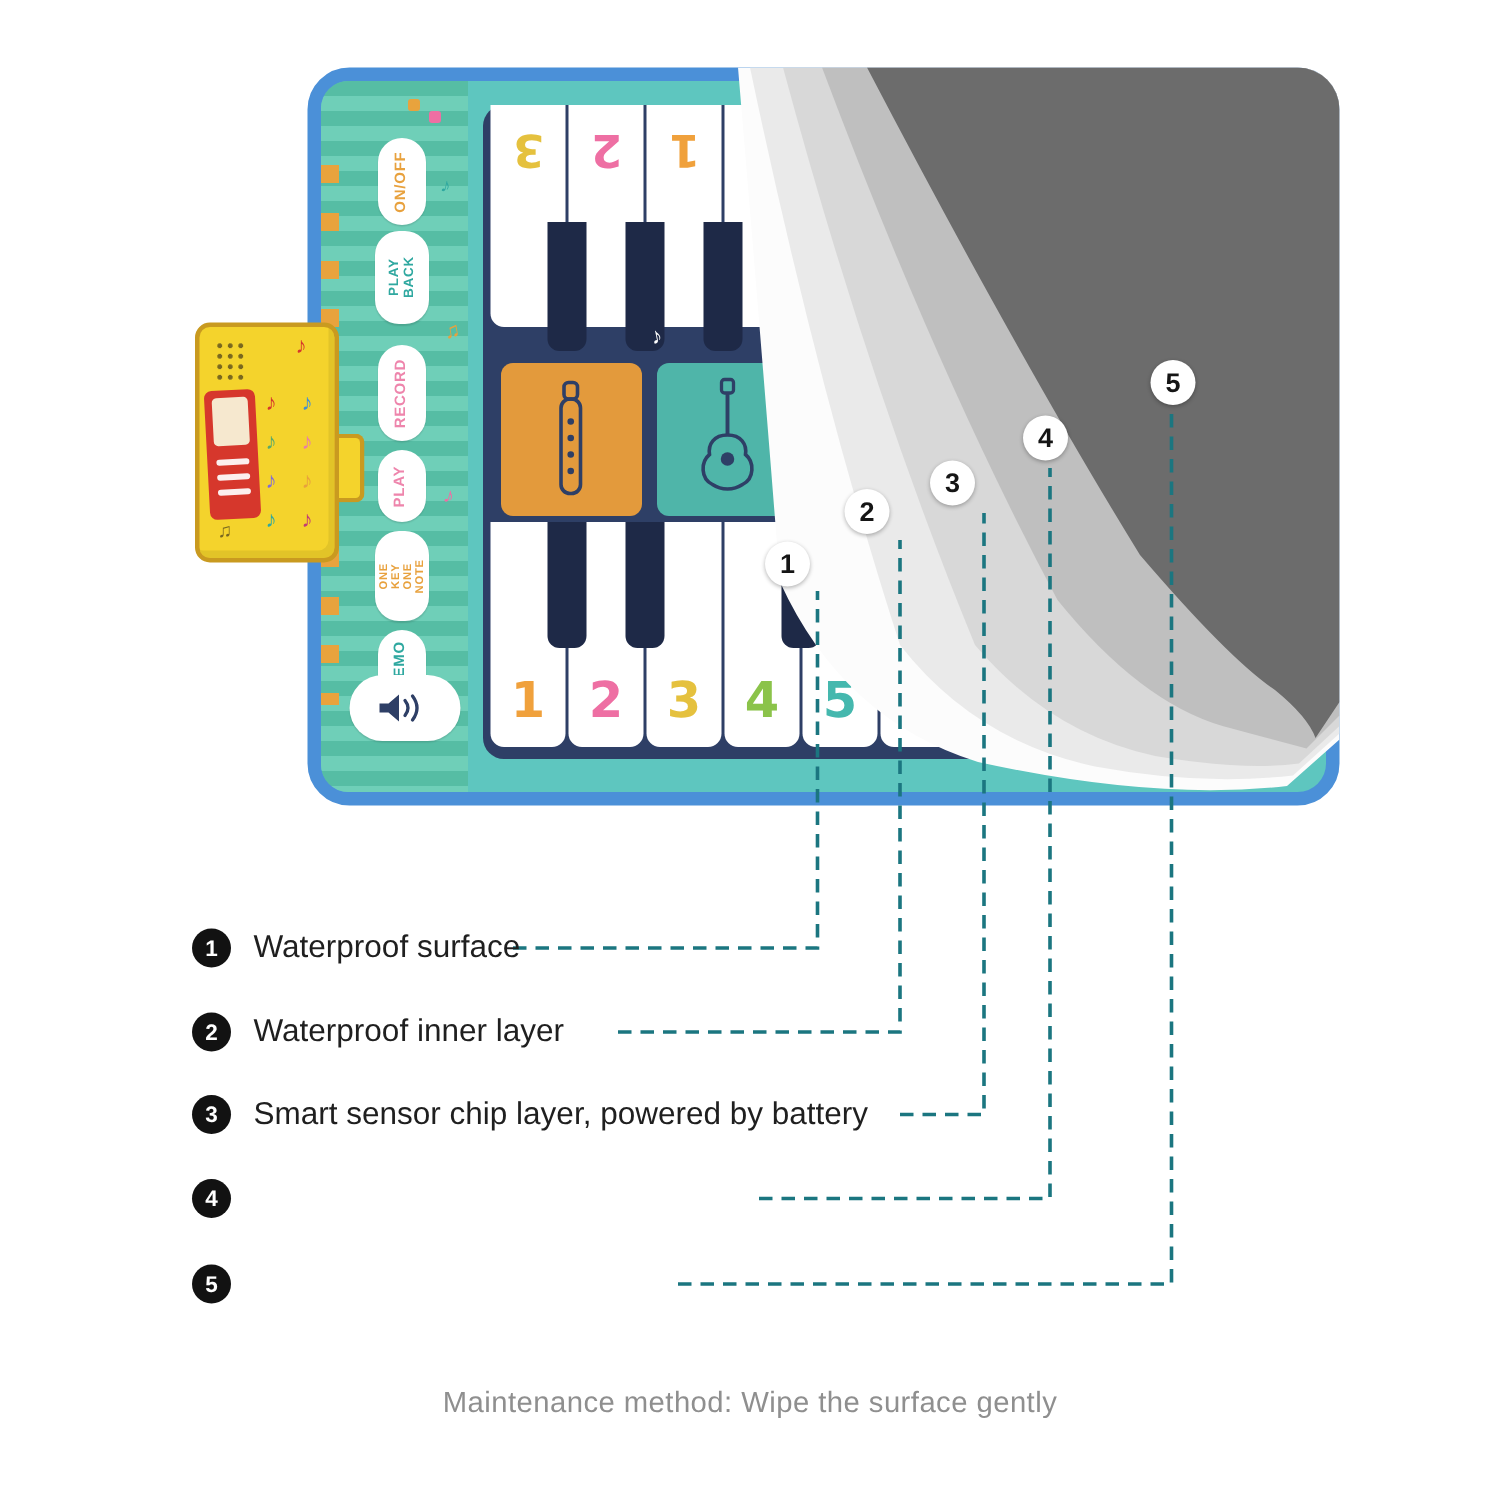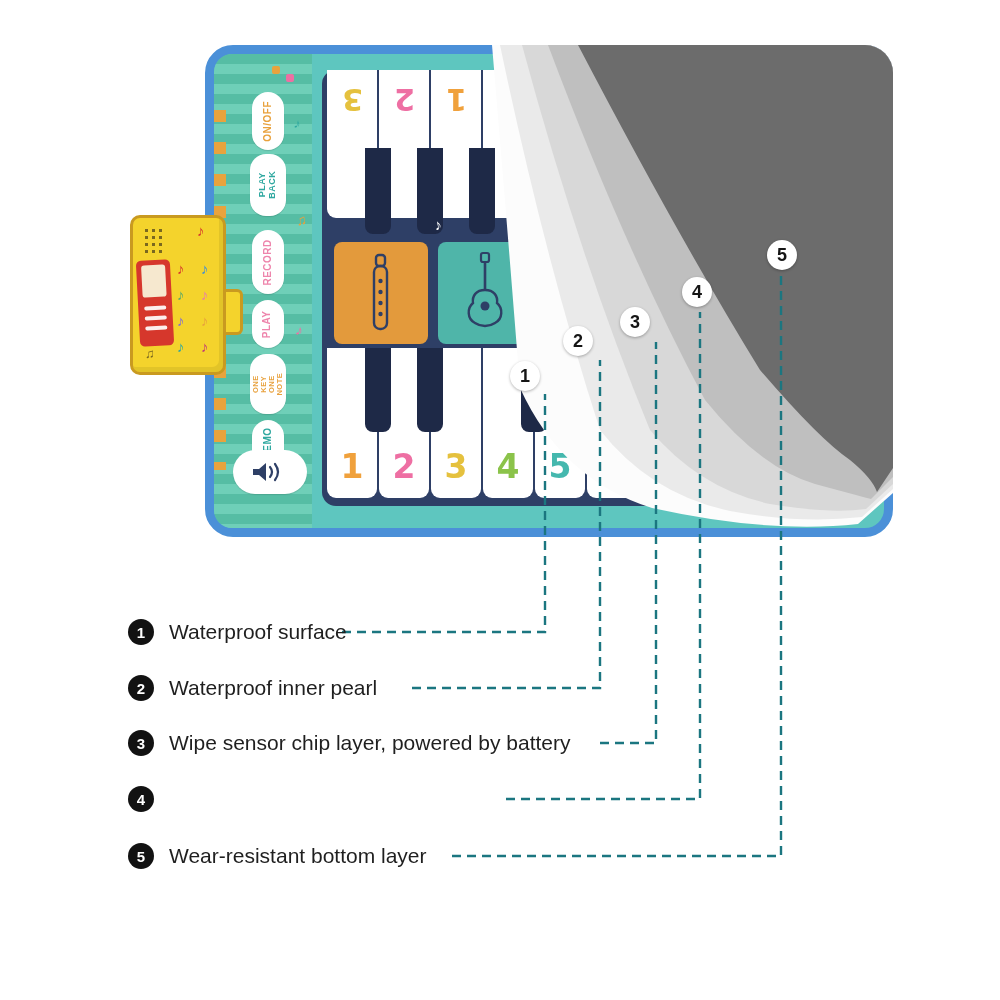--- a/index.html
+++ b/index.html
@@ -249,30 +249,30 @@
     <path d="M 506,799 H 700 V 312" fill="none" stroke-width="2.4" stroke-dasharray="9 6" style="stroke: rgb(27, 118, 128);"></path>
     <path d="M 452,856 H 781 V 274" fill="none" stroke-width="2.4" stroke-dasharray="9 6" style="stroke: rgb(27, 118, 128);"></path>
   </svg>
 
   <div class="legend-row" style="top:617px">
     <div class="badge">1</div>
     <div class="legend-label">Waterproof surface</div>
   </div>
   <div class="legend-row" style="top:673px">
     <div class="badge">2</div>
-    <div class="legend-label">Waterproof inner pearl</div>
+    <div class="legend-label">Waterproof inner layer</div>
   </div>
   <div class="legend-row" style="top:728px">
     <div class="badge">3</div>
-    <div class="legend-label">Wipe sensor chip layer, powered by battery</div>
+    <div class="legend-label">Smart sensor chip layer, powered by battery</div>
   </div>
   <div class="legend-row" style="top:784px">
     <div class="badge">4</div>
   </div>
   <div class="legend-row" style="top:841px">
     <div class="badge">5</div>
-    <div class="legend-label">Wear-resistant bottom layer</div>
   </div>
 
   <div class="footer">
+    <div>Maintenance method: Wipe the surface gently</div>
   </div>
 
 </div>
 
 </body></html>

